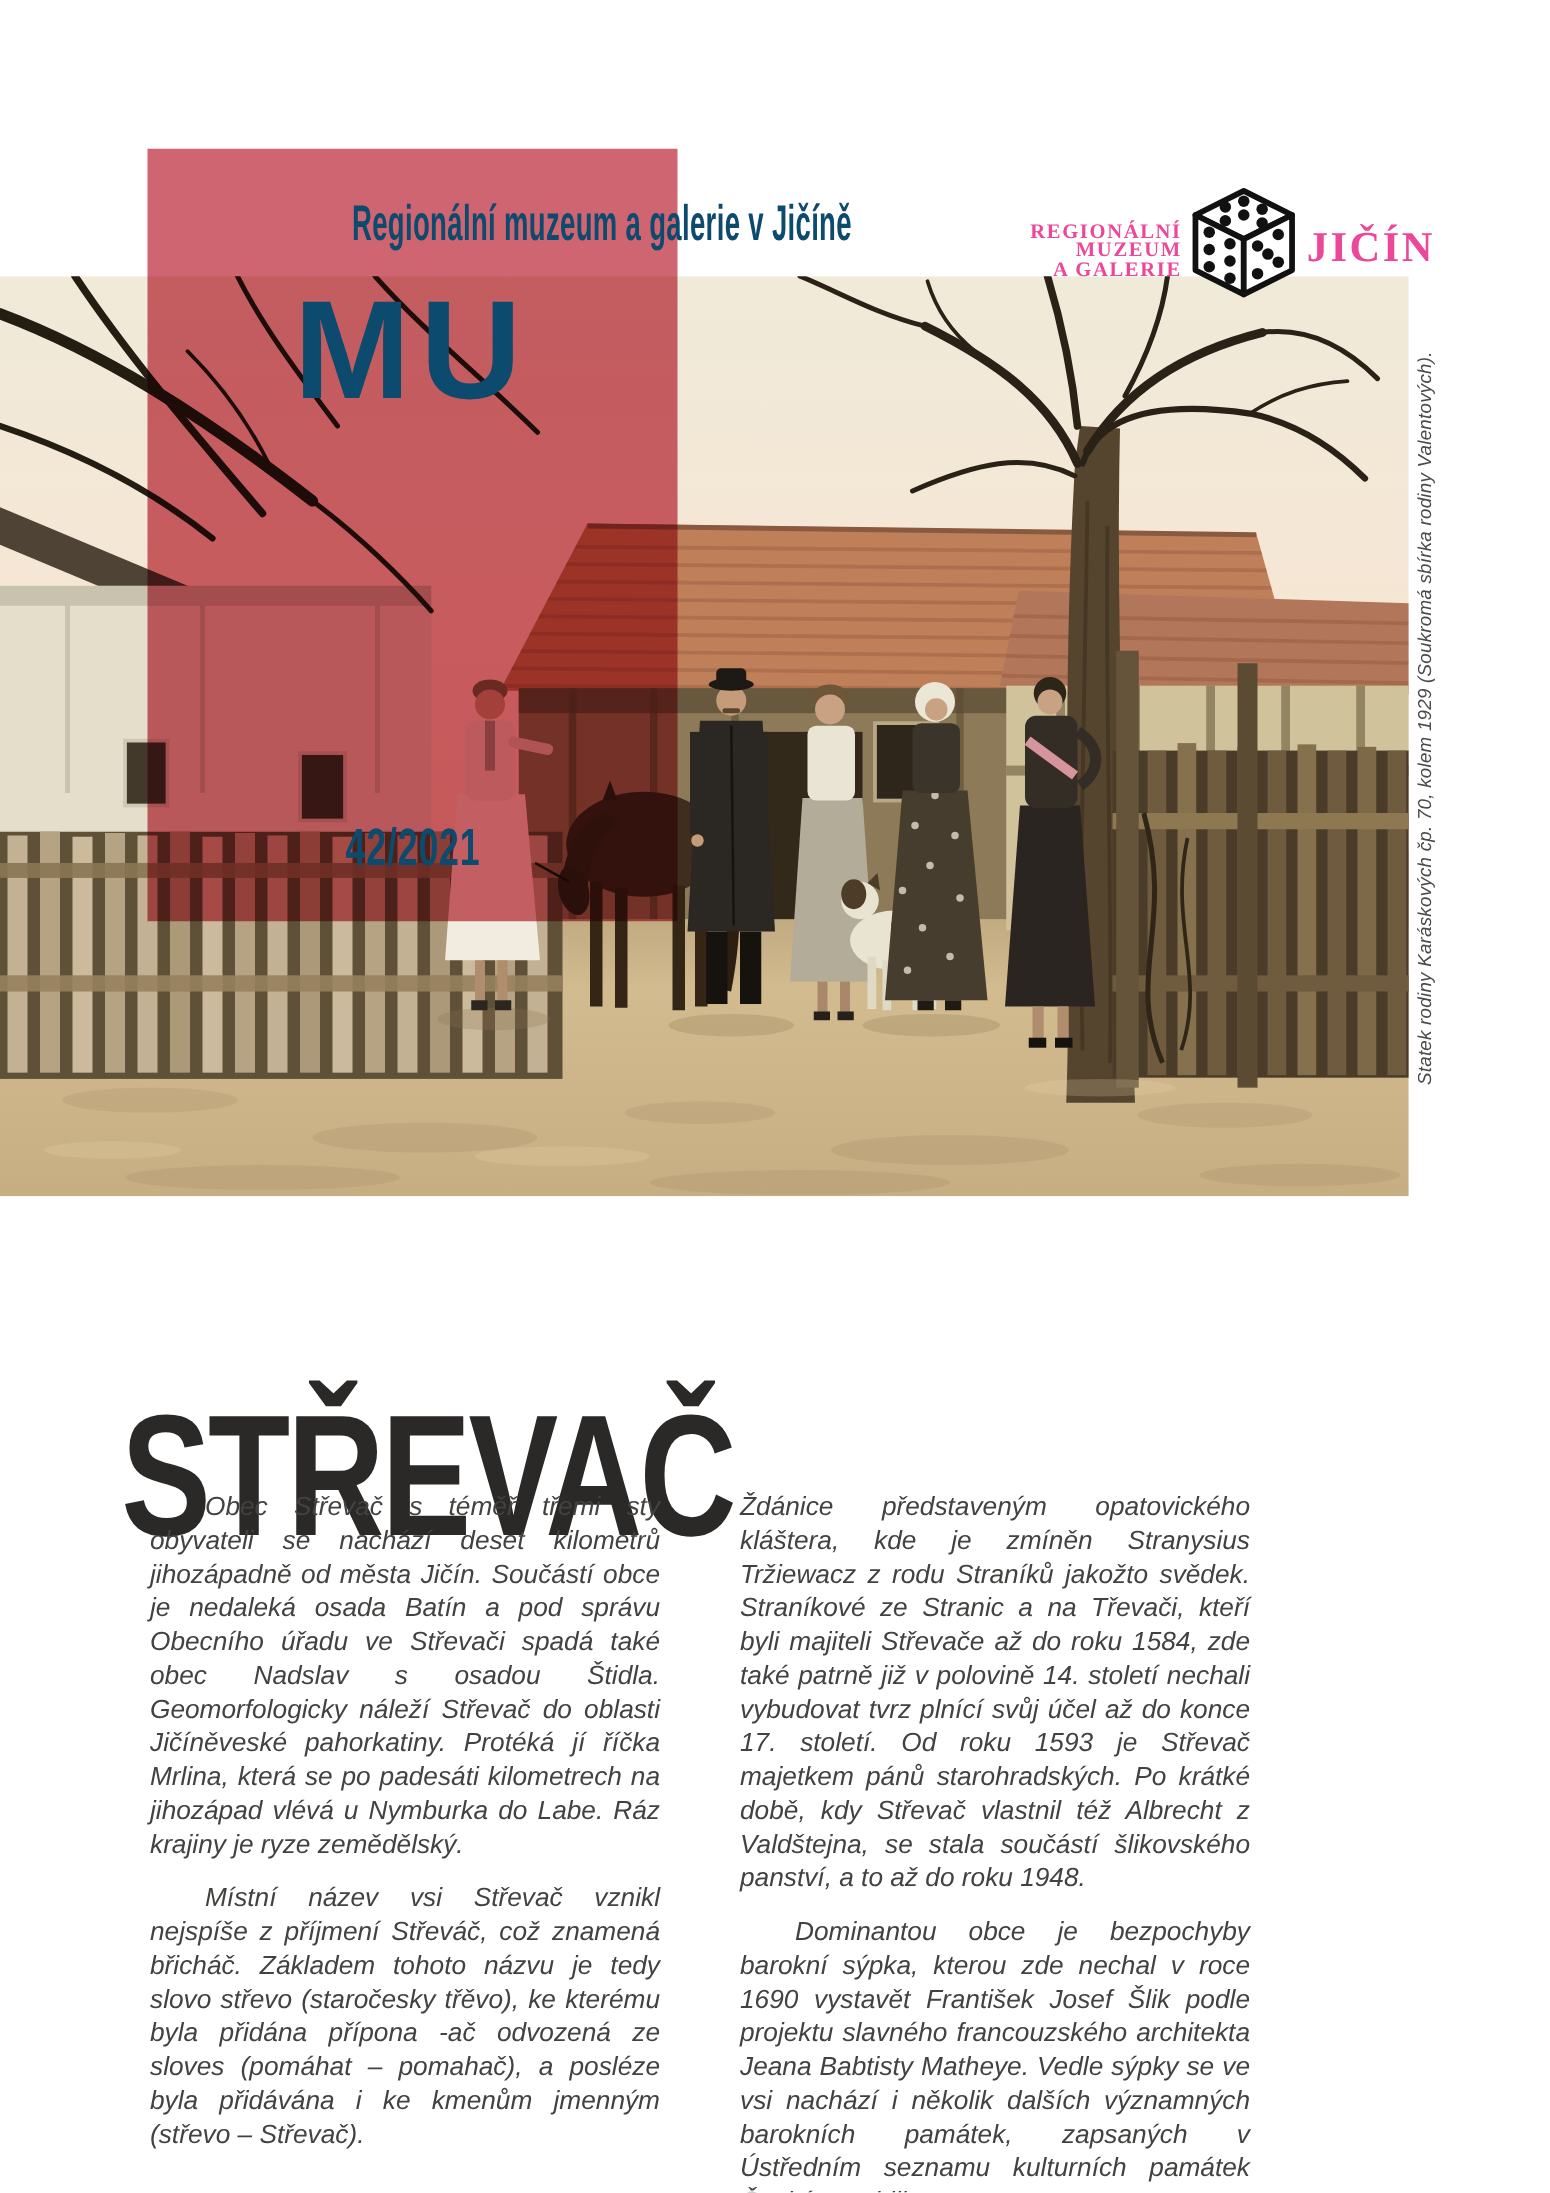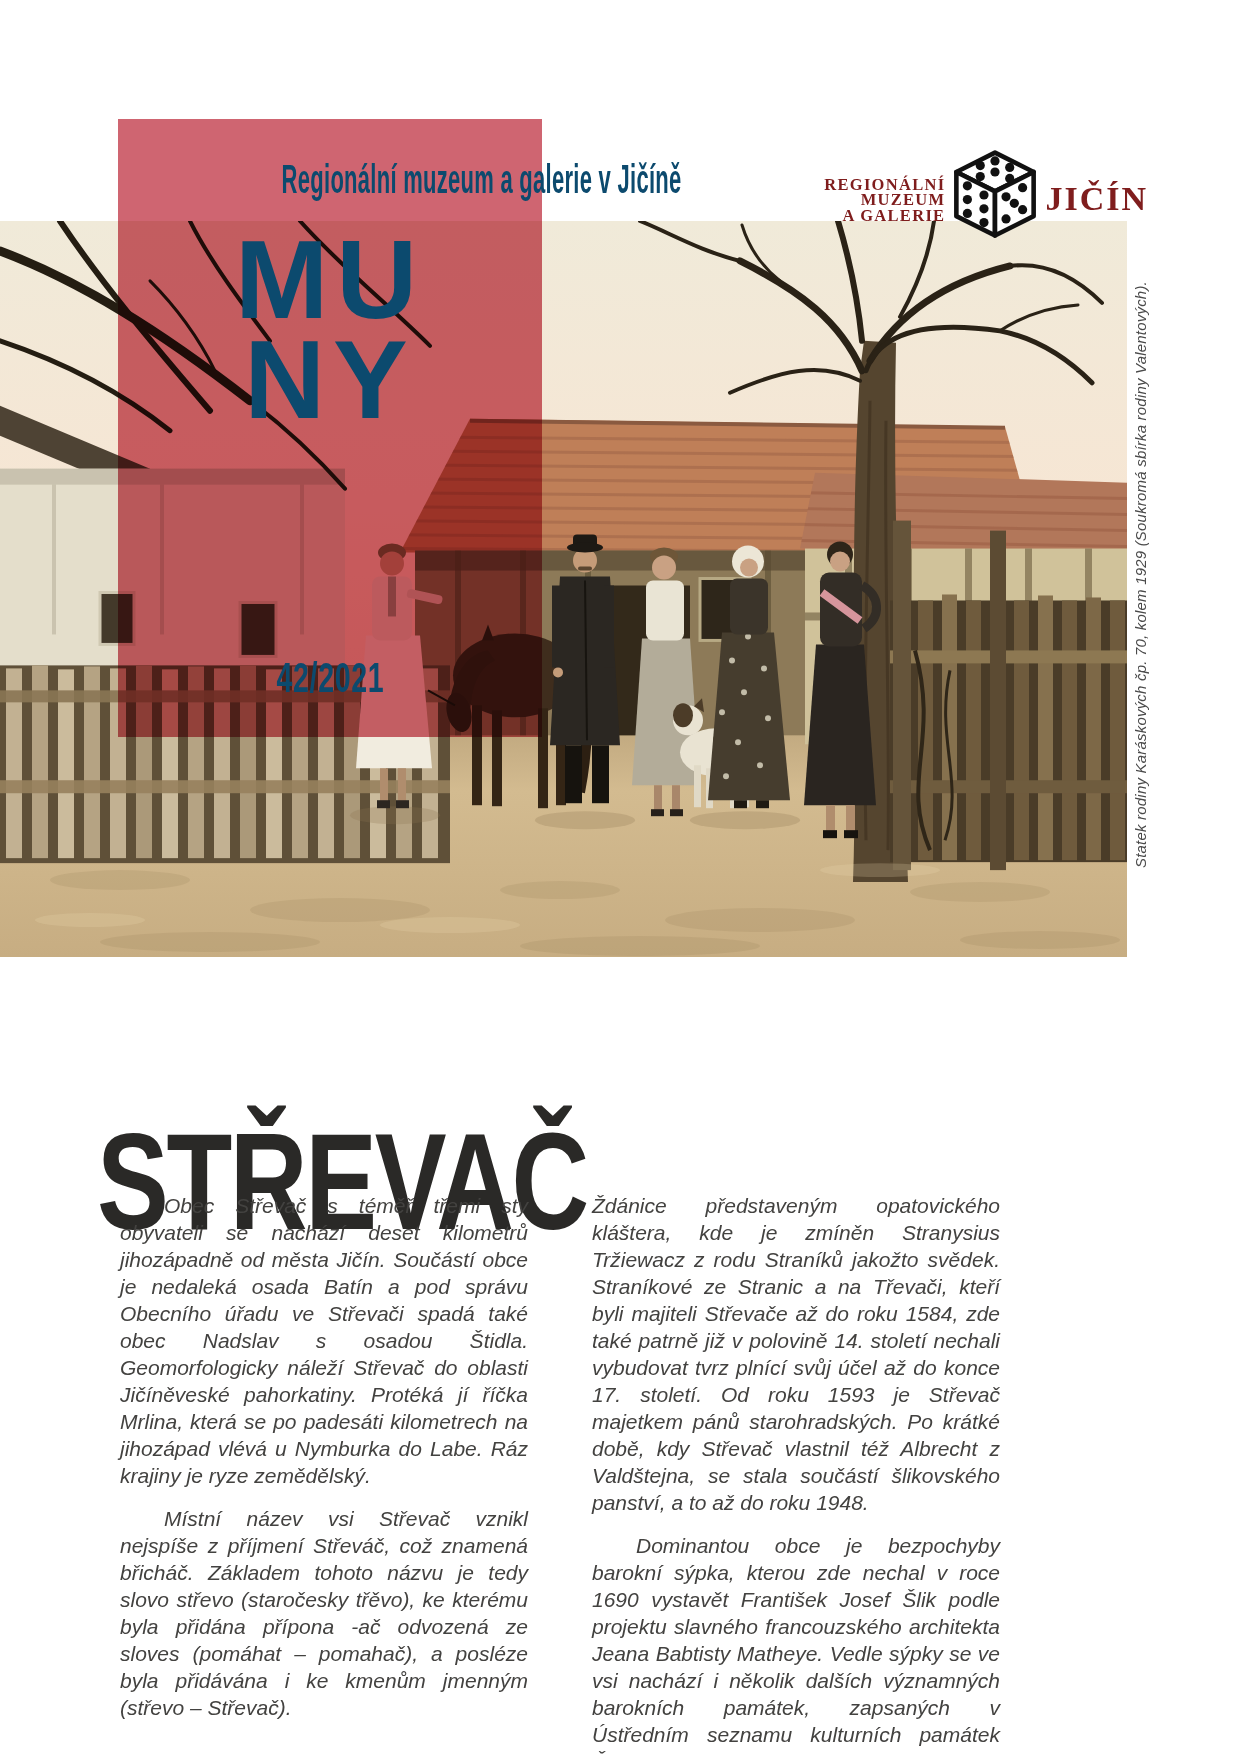--- a/index.html
+++ b/index.html
@@ -19,21 +19,21 @@
   .mast-org span{display:inline-block;transform:scaleX(.55);transform-origin:center;
     font-weight:bold;font-size:40px;line-height:1;letter-spacing:.5px;}
   .mast-title{position:absolute;top:111px;left:0;width:100%;text-align:center;
     font-weight:800;font-size:112px;line-height:100px;letter-spacing:8px;}
   .mast-issue{position:absolute;top:538px;left:0;width:100%;text-align:center;white-space:nowrap;}
   .mast-issue span{display:inline-block;transform:scaleX(.68);transform-origin:center;
     font-weight:bold;font-size:42px;line-height:1;letter-spacing:1px;}
 
   
   .logo{position:absolute;left:792px;top:146px;width:356px;height:98px;display:flex;
-    align-items:center;z-index:4;color:#7f1d1d;}
+    align-items:center;z-index:4;color:#ec4899;}
   .logo-org{width:176px;text-align:right;font-family:"Liberation Serif",serif;font-weight:bold;
     font-size:16.5px;line-height:15.5px;letter-spacing:1.3px;padding-top:10px;}
   .logo-dice{width:92px;height:96px;margin-left:4px;flex:none;}
   .logo-city{font-family:Liberation Serif, serif;font-weight:bold;font-size:34px;
     letter-spacing:2px;margin-left:4px;padding-top:8px;}
 
   
   .photo-caption{position:absolute;left:1129px;top:220px;height:648px;width:24px;
     writing-mode:vertical-rl;transform:rotate(180deg);z-index:4;
     font-style:italic;font-size:15px;letter-spacing:.2px;color:#4a4a4a;line-height:24px;}
@@ -321,21 +321,20 @@
   </div>
 
   <div class="red-overlay"></div>
 
   <div class="masthead">
     <div class="mast-org">
       <span>Regionální muzeum a galerie v Jičíně</span>
     </div>
     <div class="mast-title">
       <div>MU</div>
-      <div>NY</div>
     </div>
     <div class="mast-issue">
       <span>42/2021</span>
     </div>
   </div>
 
   <div class="logo">
     <div class="logo-org">
       <div>REGIONÁLNÍ</div>
       <div>MUZEUM</div>

